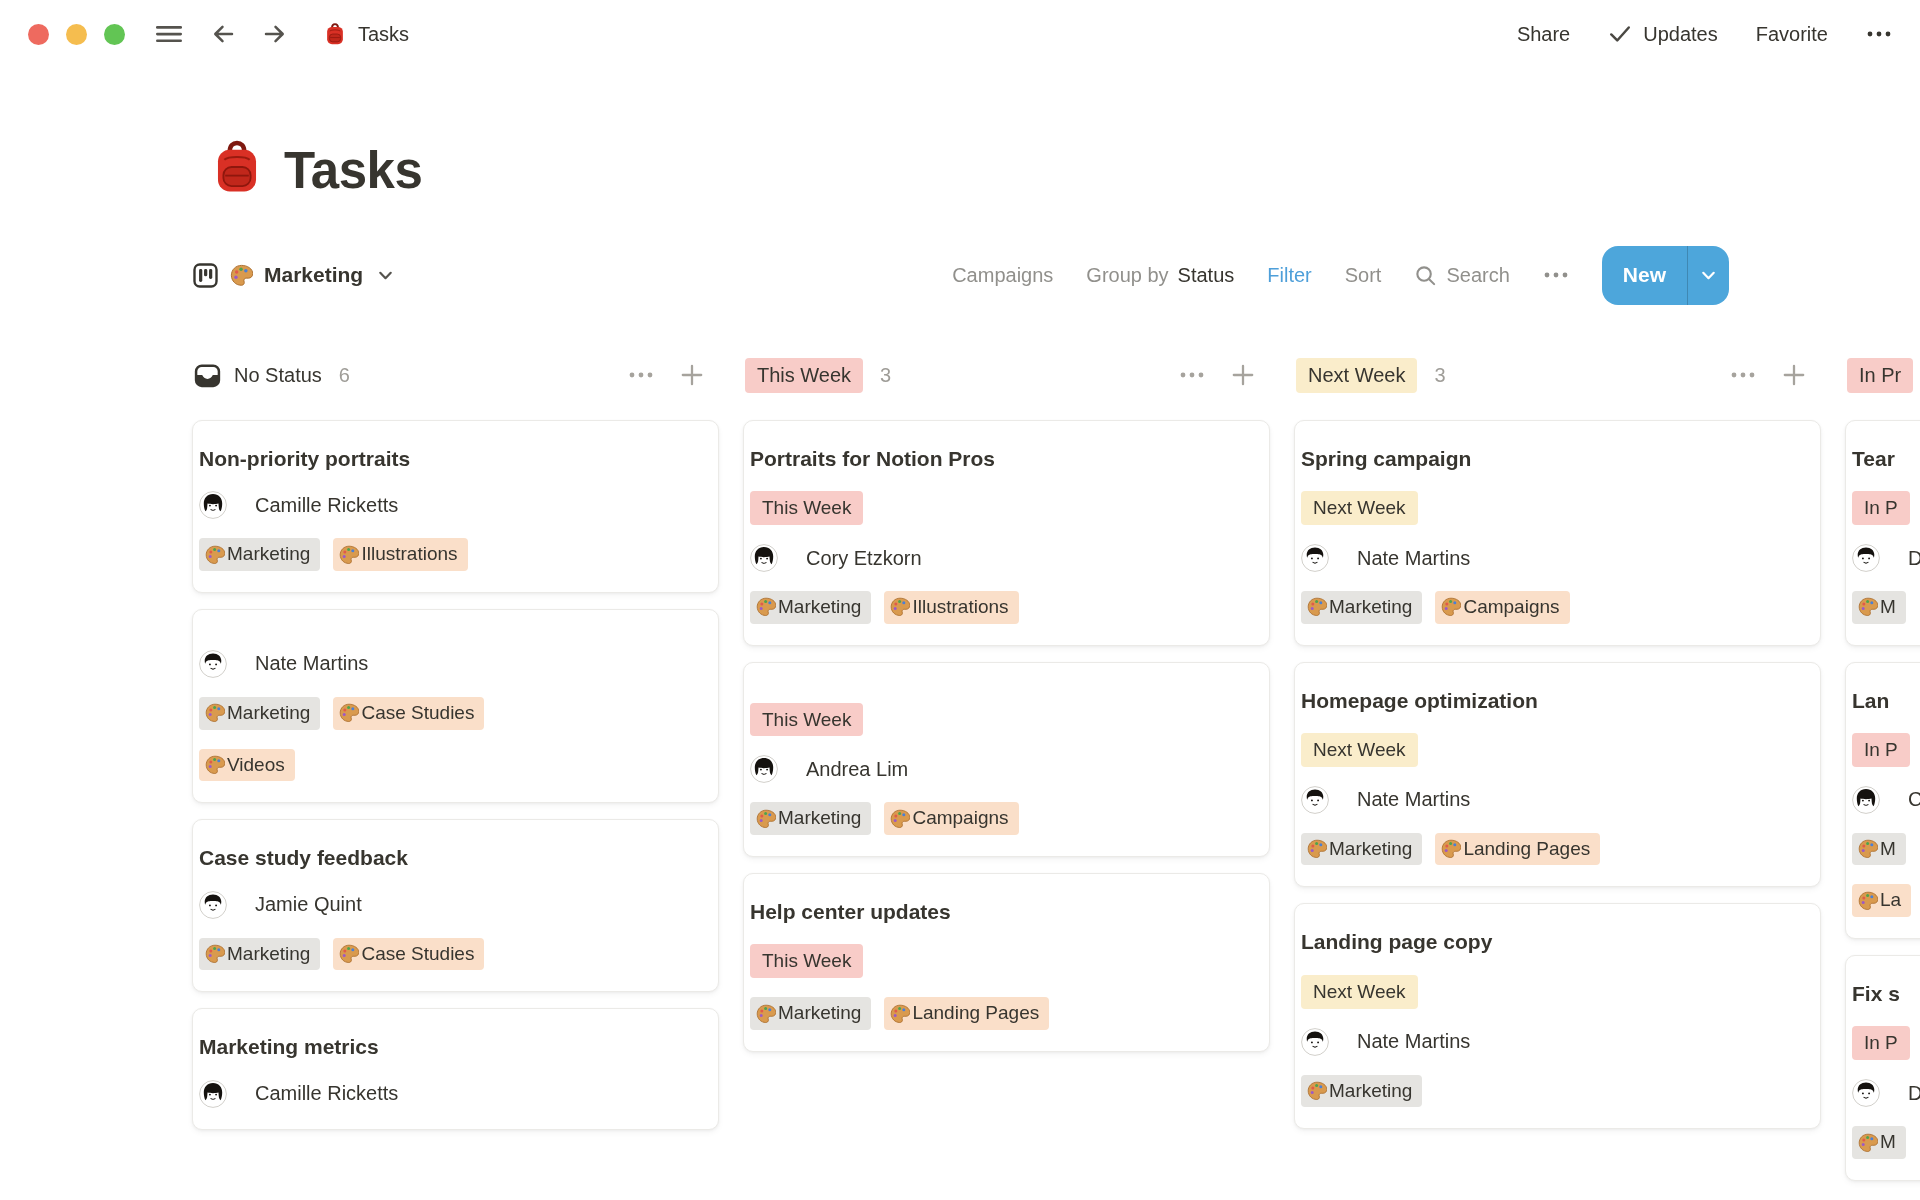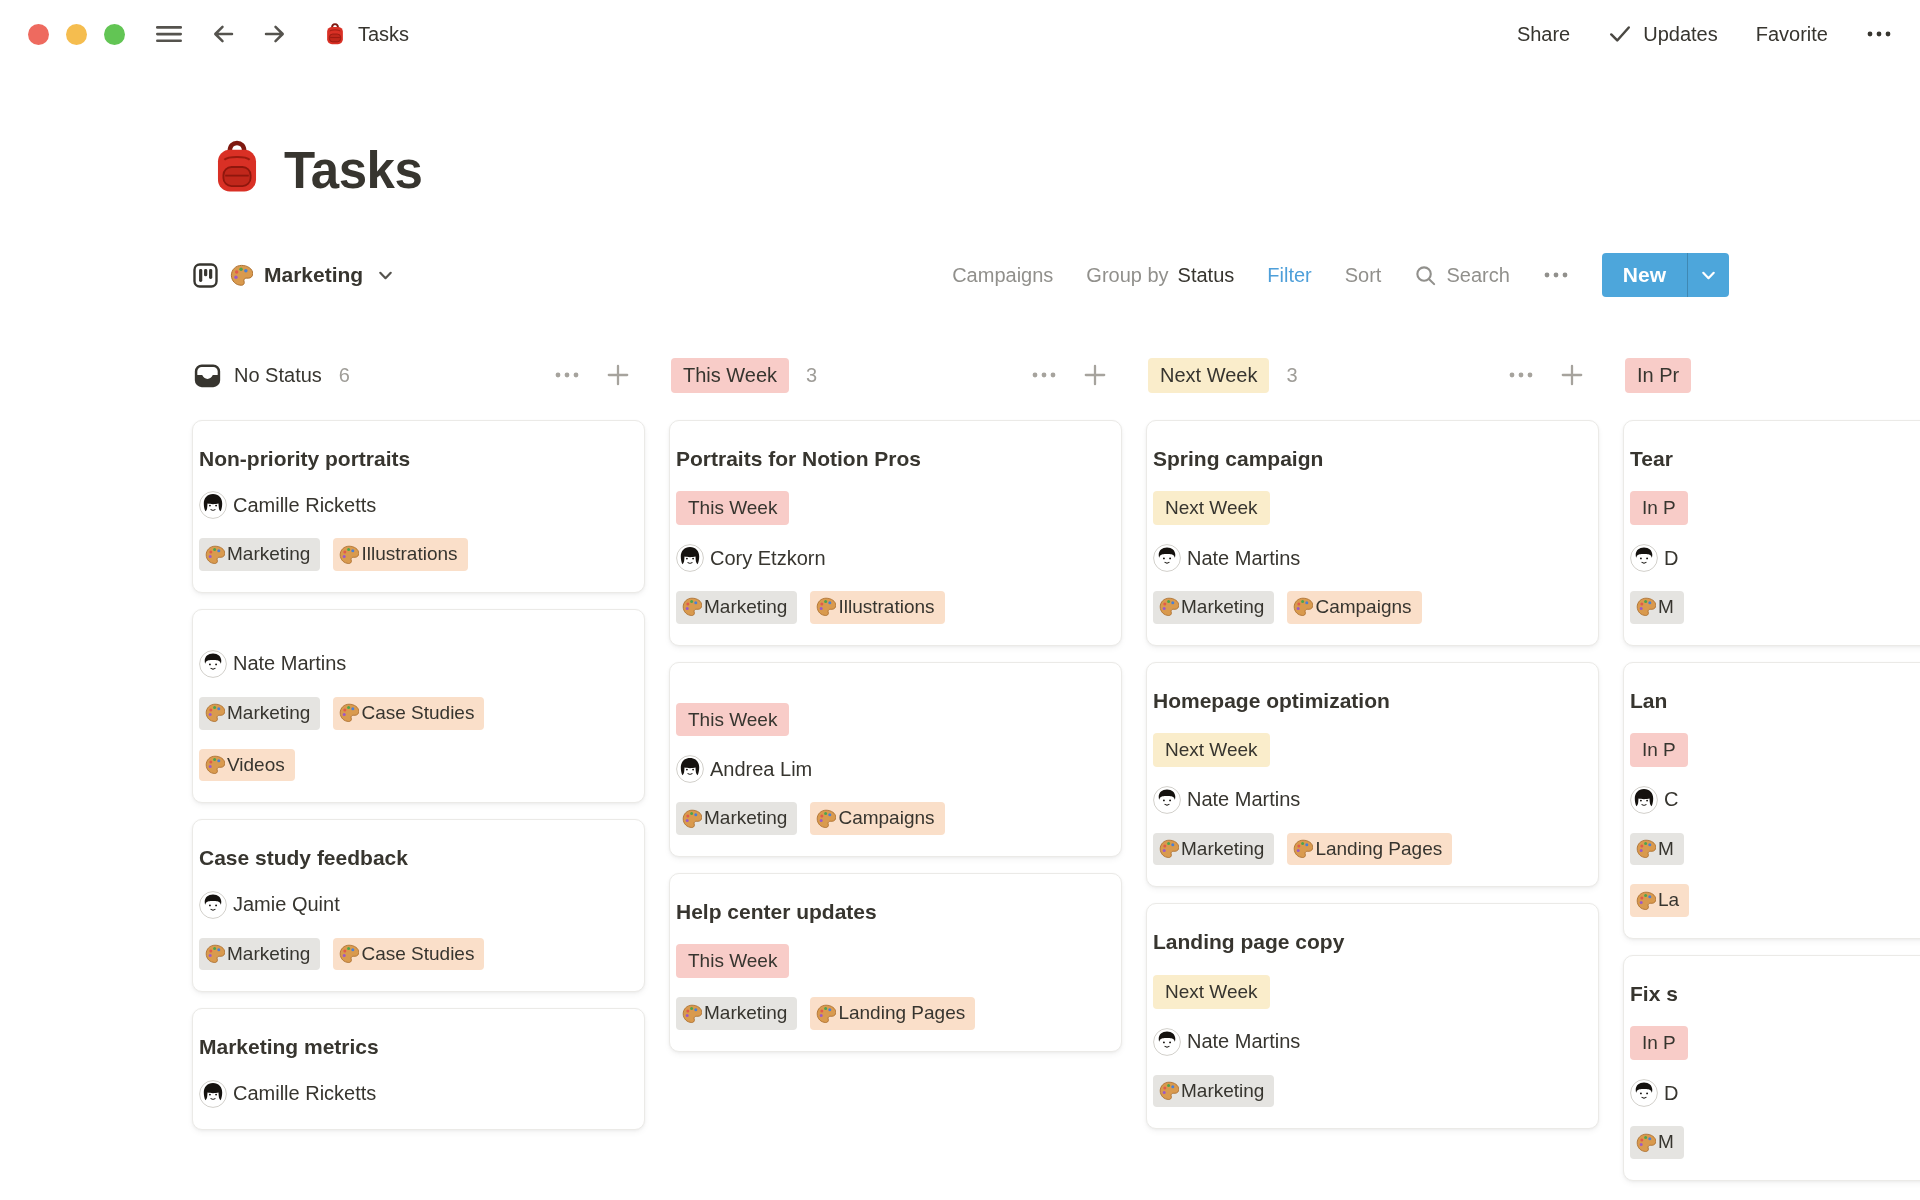--- a/index.html
+++ b/index.html
@@ -32,41 +32,41 @@
   .title-row h1 { font-size:51px; line-height:1; margin:0; letter-spacing:-0.5px; font-weight:bold; }
 
   
   .toolbar { margin:56px 0 0 192px; width:1537px; display:flex; align-items:center; height:46px; }
   .view-switcher { display:flex; align-items:center; gap:11px; background:none; border:none; padding:0; cursor:pointer; color:#37352F; }
   .view-switcher .vlabel { font-size:21px; font-weight:bold; }
   .view-switcher .vchev { color:#55534E; margin-left:2px; }
   .tb-right { margin-left:auto; display:flex; align-items:center; gap:33px; }
   .tb-item { background:none; border:none; padding:0; cursor:pointer; font-size:20px; color:#91908C; display:flex; align-items:center; gap:9px; }
   .tb-item .val { color:#37352F; }
-  .new-btn { display:flex; align-items:stretch; border:none; padding:0; border-radius:4px; overflow:hidden; cursor:pointer; height:44px; color:#fff; }
+  .new-btn { display:flex; align-items:stretch; border:none; padding:0; border-radius:16px; overflow:hidden; cursor:pointer; height:59px; color:#fff; }
   .new-label { padding:0 21px; display:flex; align-items:center; font-size:21px; font-weight:bold; }
   .new-chev { width:42px; display:flex; align-items:center; justify-content:center; border-left:1px solid rgba(0,0,0,0.18); }
 
   
   .board { display:flex; gap:24px; padding-left:192px; margin-top:58px; width:max-content; align-items:flex-start; }
-  .column { width:453px; flex:none; }
+  .column { width:527px; flex:none; }
   .col-header { display:flex; align-items:center; height:38px; margin-bottom:26px; padding:0 14px 0 2px; }
   .col-ico { color:#37352F; margin-right:13px; display:flex; }
   .col-label { font-size:20px; }
   .col-badge { font-size:20px; padding:5px 12px; border-radius:4px; line-height:1.25; }
   .col-count { color:#9F9D98; font-size:20px; margin-left:17px; }
   .col-actions { margin-left:auto; display:flex; gap:25px; align-items:center; color:#A6A39D; }
 
   .card { background:#fff; border:1px solid #EBEAE7; border-radius:10px;
           box-shadow:0 1px 3px rgba(15,15,15,0.05), 0 3px 6px rgba(15,15,15,0.04);
           padding:21px 6px; margin-bottom:16px; cursor:pointer; }
   .card-title { font-size:21px; font-weight:bold; margin:3px 0 0; line-height:1.3; }
   .row { margin-top:19px; display:flex; align-items:center; }
   .badge { display:inline-block; font-size:19px; padding:5px 12px; border-radius:4px; line-height:1.25; }
-  .person { gap:6px; }
+  .person { gap:28px; }
   .person .name { font-size:20px; }
   .avatar { width:28px; height:28px; display:flex; flex:none; }
   .tags { gap:13px; flex-wrap:wrap; }
   .tag { display:inline-flex; align-items:center; gap:2px; font-size:19px; padding:4px 10px 4px 6px; border-radius:4px; line-height:1.3; }
   .tag svg { width:20px; height:20px; }
 </style>
 </head>
 <body>
 
 <header class="topbar">

